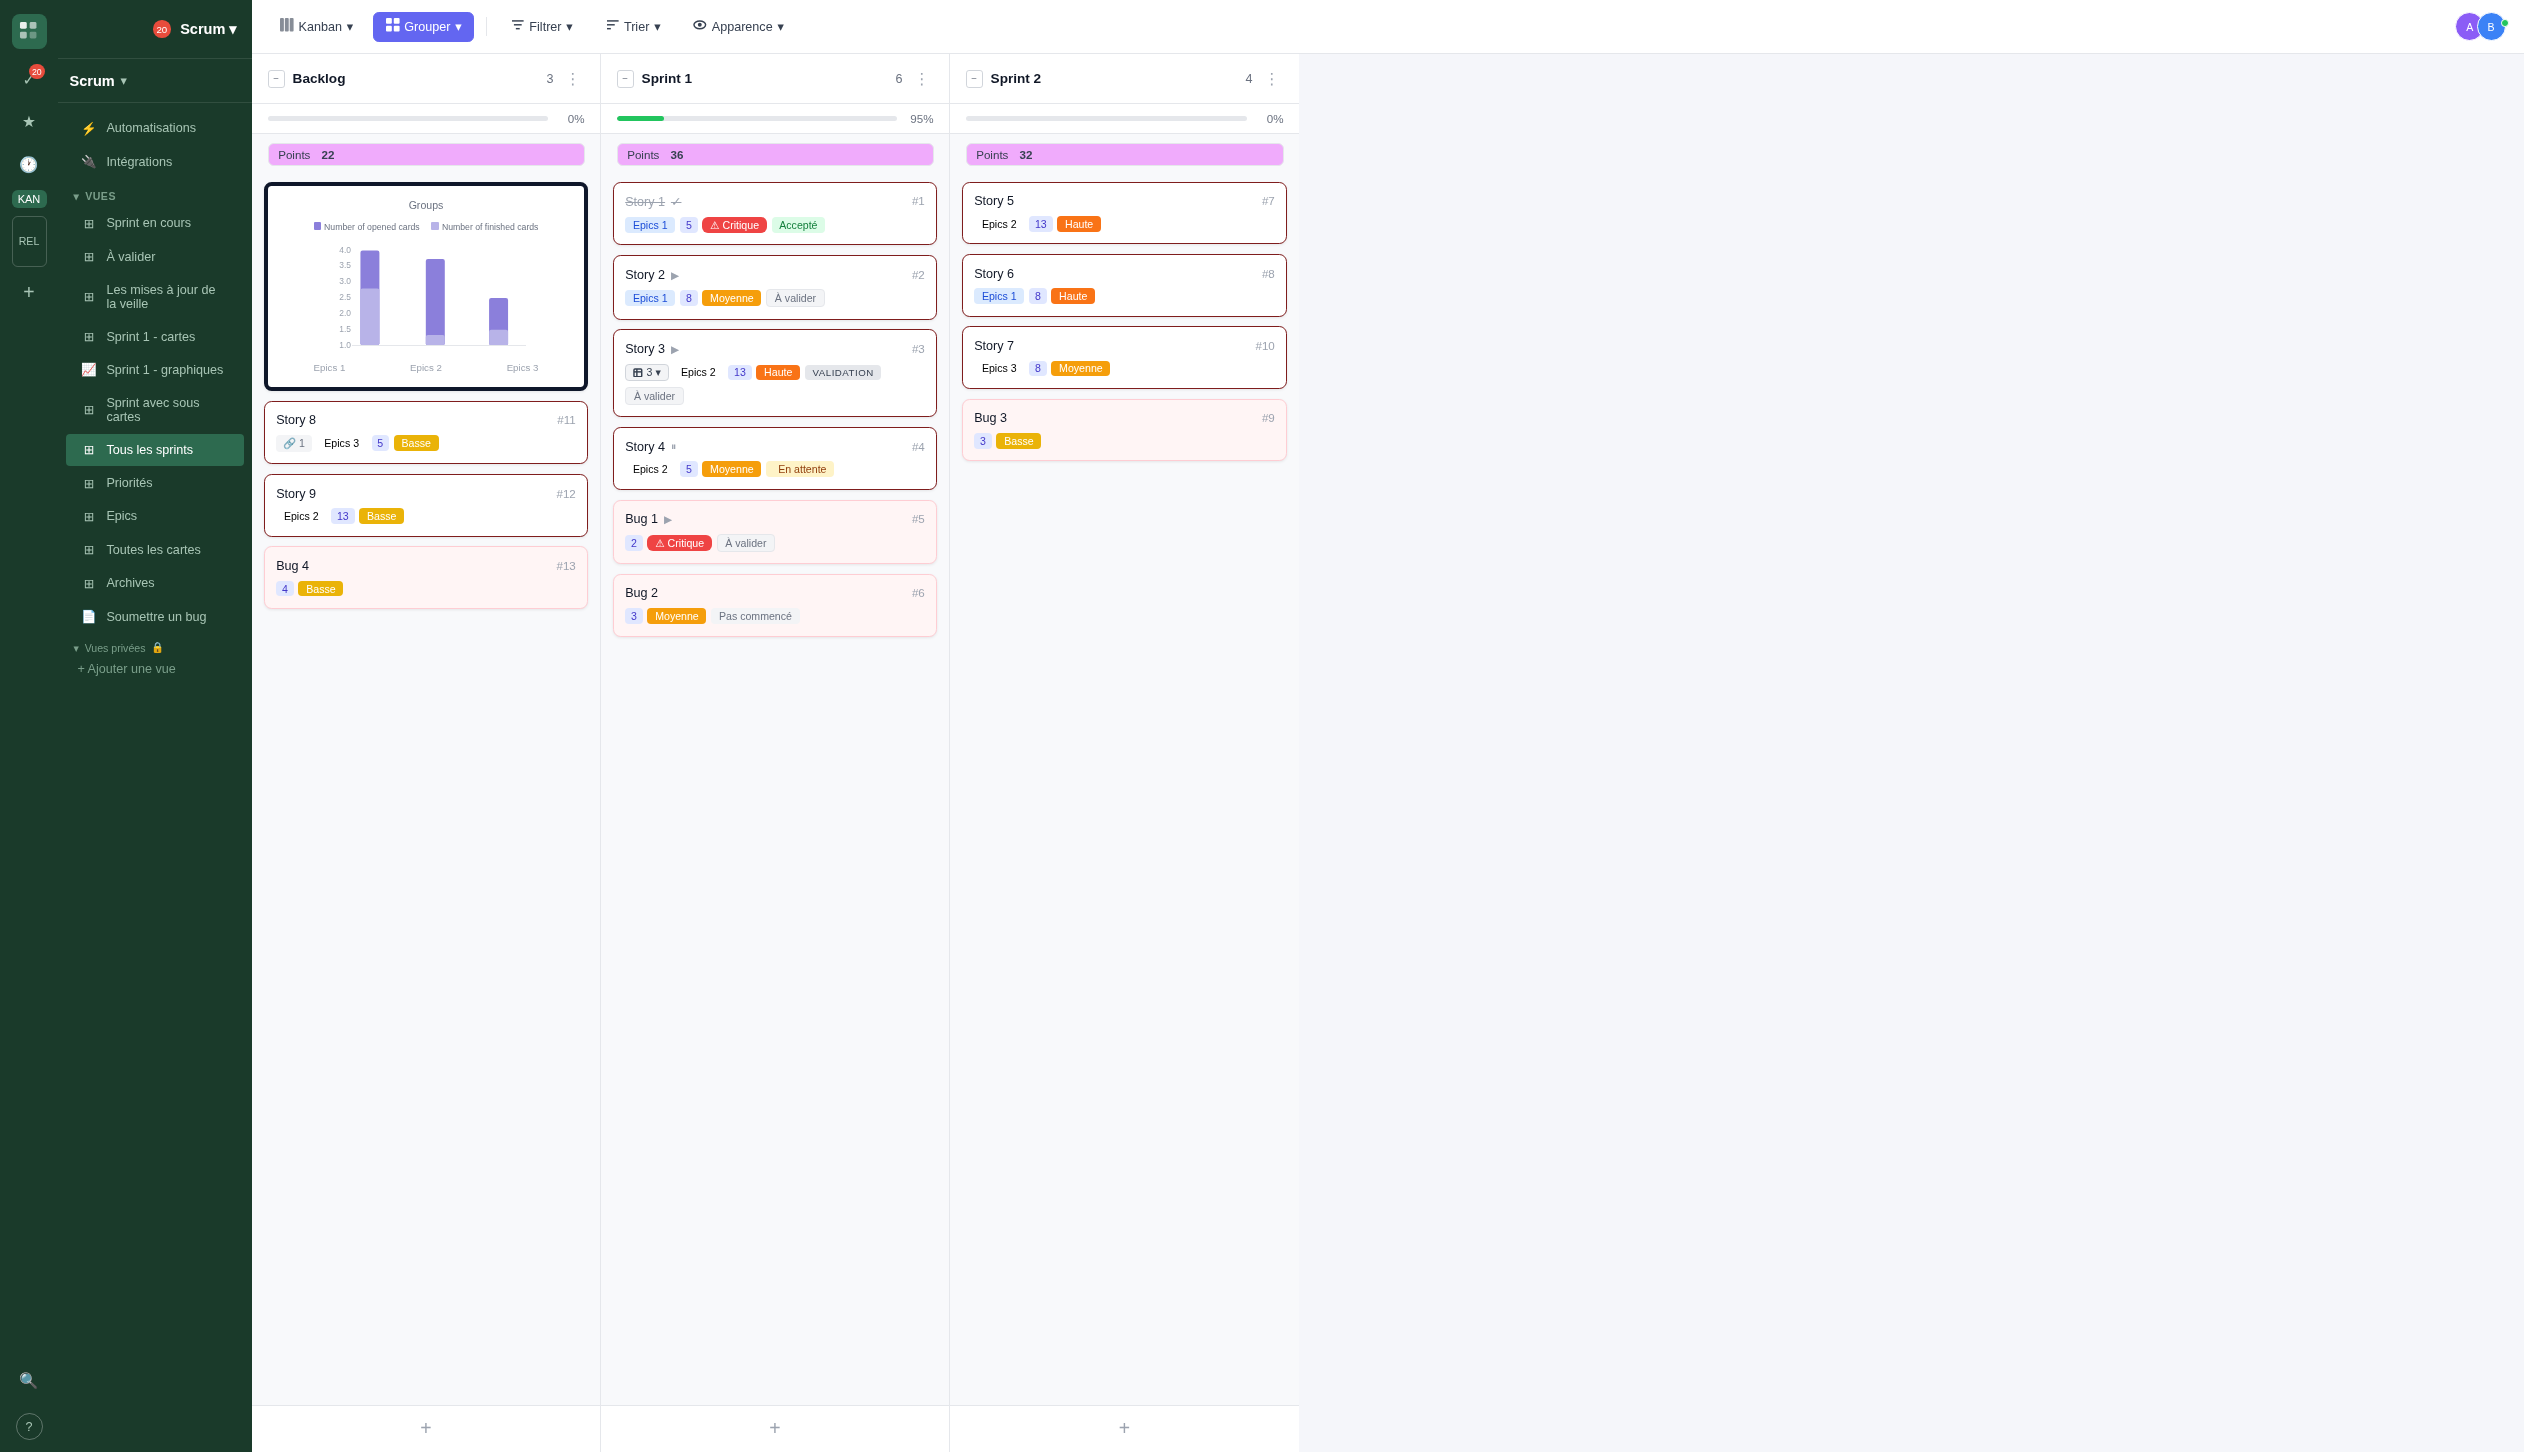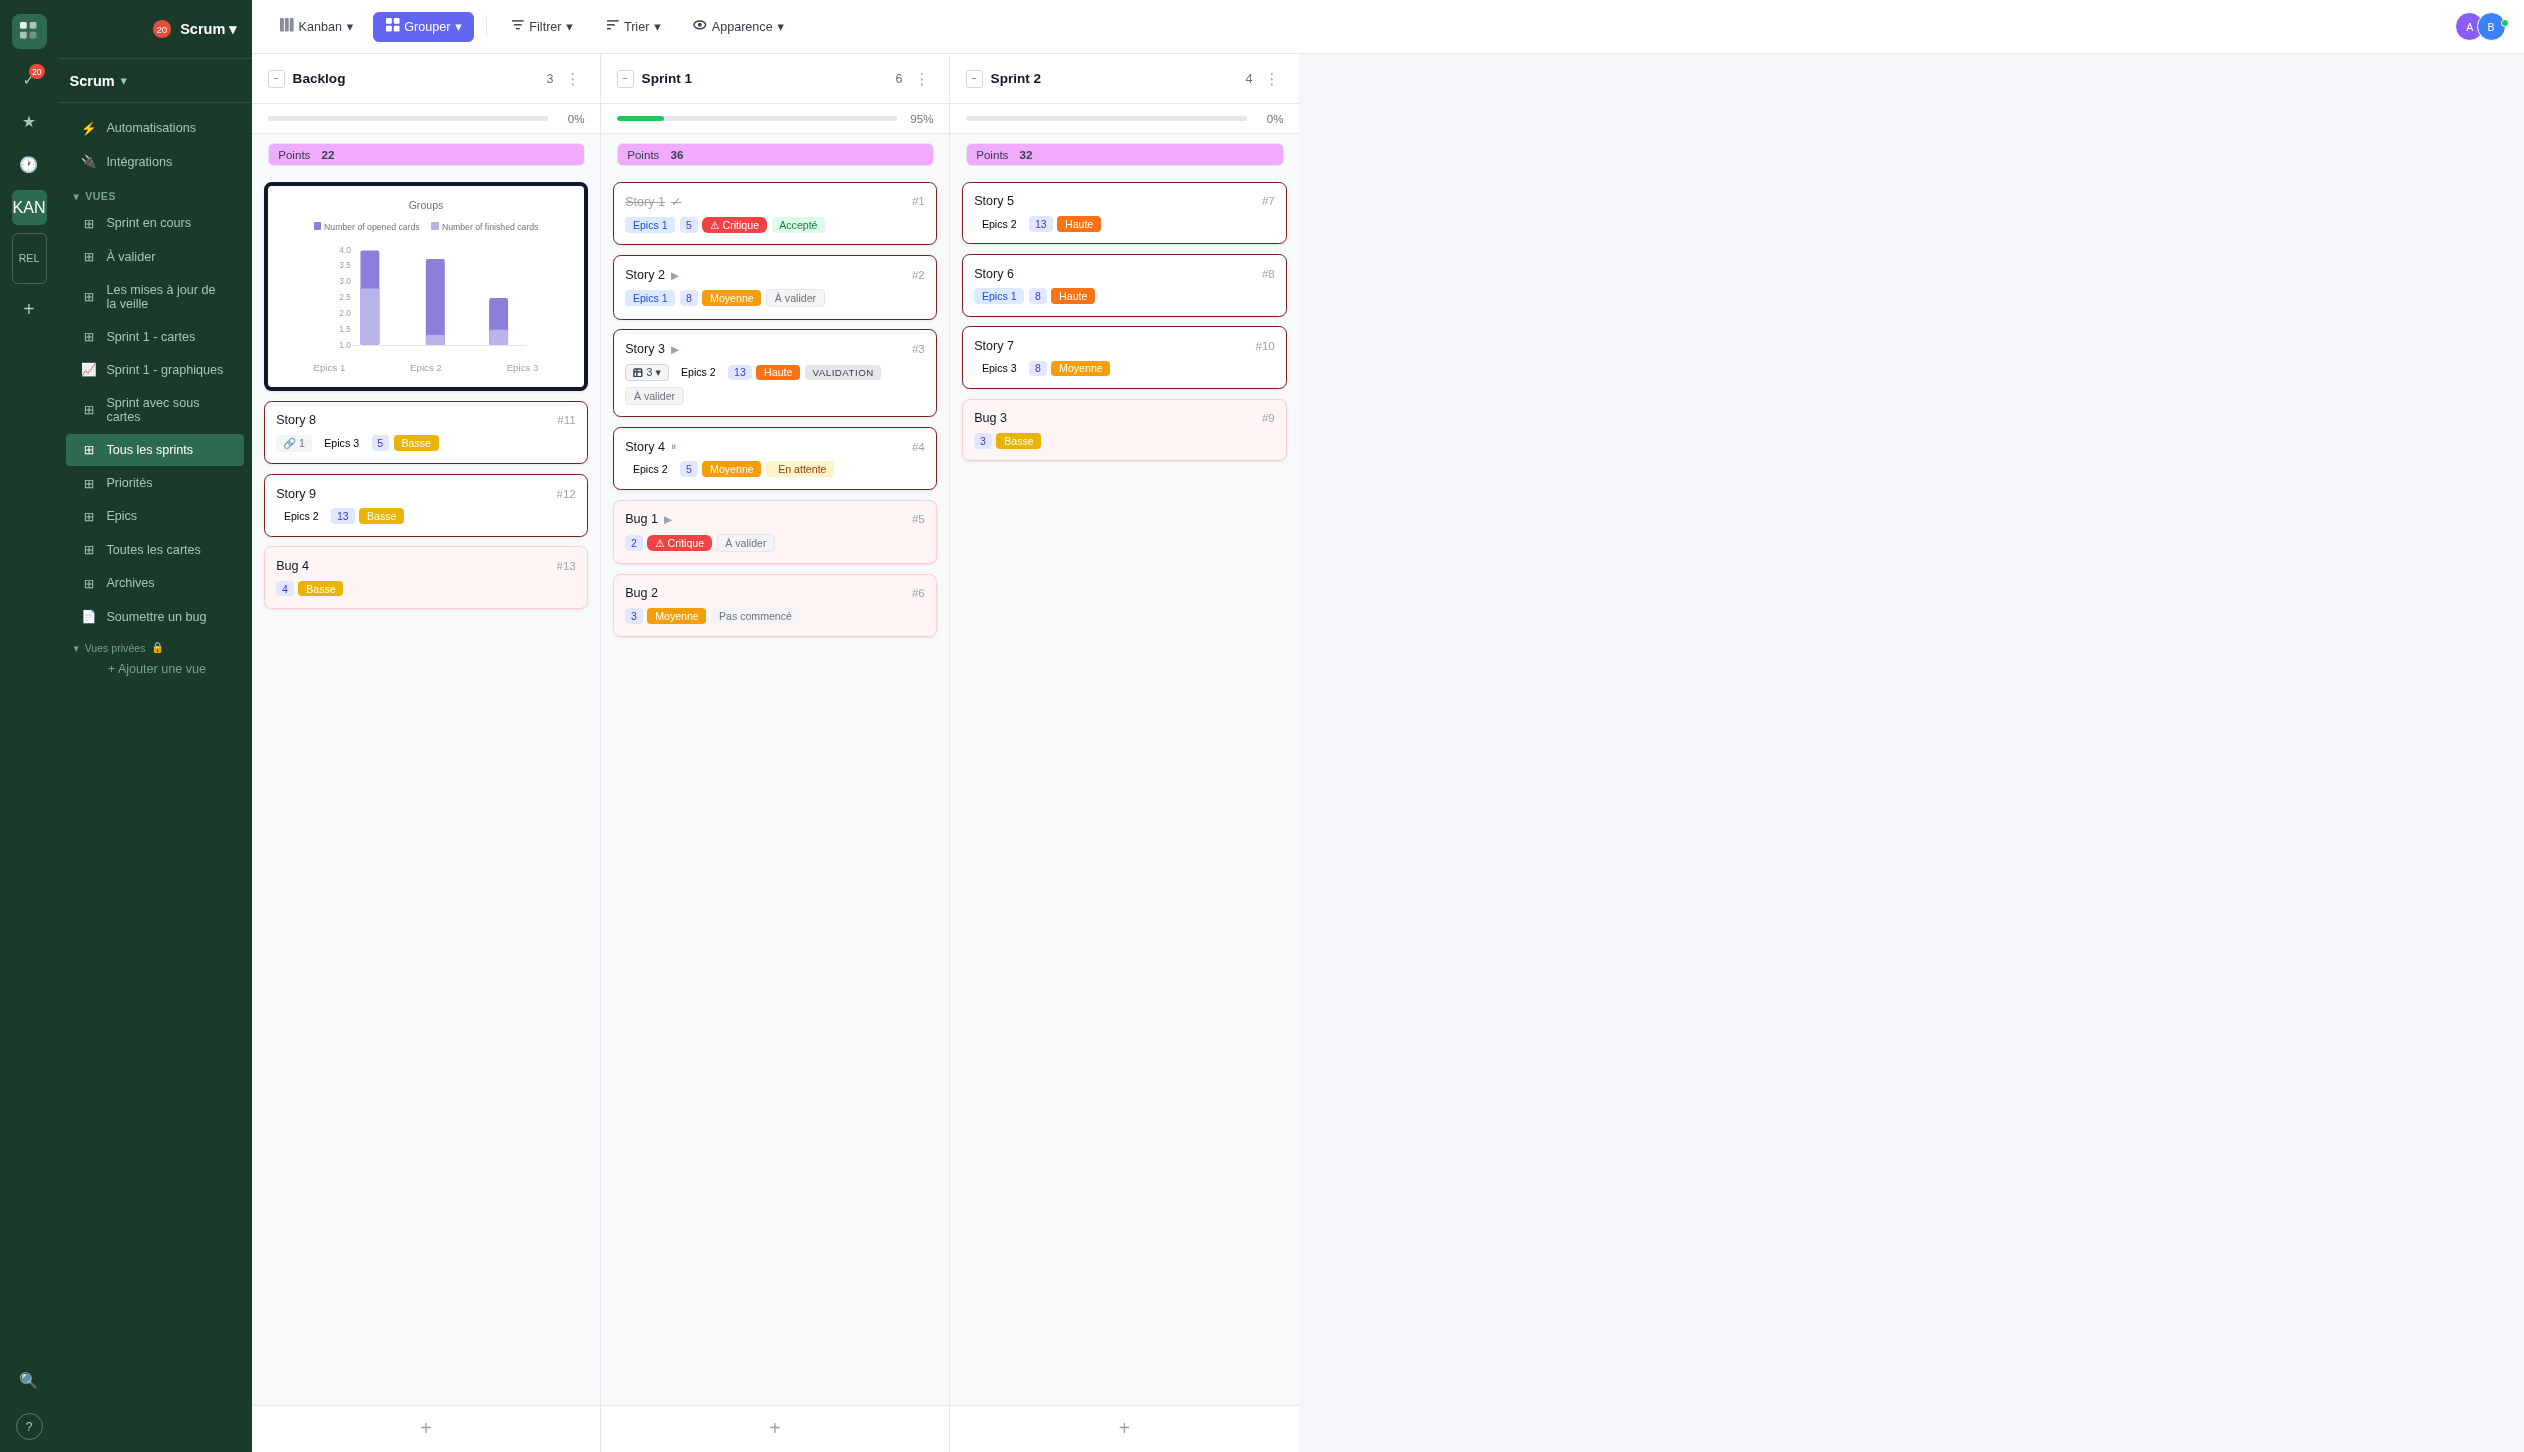--- a/index.html
+++ b/index.html
@@ -10,21 +10,21 @@
     .sidebar-header { display: flex; align-items: center; gap: 9.7px; padding: 13.6px 15.5px; border-bottom: 1px solid rgba(255,255,255,0.1); }
     .sidebar-logo { width: 31px; height: 31px; background: #2d6a4f; border-radius: 7.7px; display: flex; align-items: center; justify-content: center; color: white; font-size: 13.6px; }
     .sidebar-title { color: white; font-weight: 600; font-size: 14.5px; display: flex; align-items: center; gap: 3.9px; }
     .notification-badge { background: #e74c3c; color: white; border-radius: 50%; width: 17.4px; height: 17.4px; font-size: 9.7px; display: flex; align-items: center; justify-content: center; }
     .sidebar-nav { padding: 7.7px 0; flex: 1; }
     .sidebar-item { display: flex; align-items: center; gap: 9.7px; padding: 8.7px 15.5px; cursor: pointer; color: #a8c5b5; font-size: 12.6px; border-radius: 3.9px; margin: 1px 7.7px; }
     .sidebar-item.active { background: #2d6a4f; color: white; }
     .sidebar-item .icon { width: 15.5px; text-align: center; flex-shrink: 0; }
     .sidebar-section { padding: 11.6px 15.5px 3.9px; font-size: 10.6px; color: #7a9e8a; font-weight: 600; text-transform: uppercase; letter-spacing: 0.5px; }
     .sidebar-section-toggle { display: flex; align-items: center; gap: 5.8px; cursor: pointer; }
-    .add-view { display: flex; align-items: center; gap: 7.7px; color: #7a9e8a; cursor: pointer; padding: 3.9px 0; font-size: 12.6px; justify-content: center; }
+    .add-view { display: flex; align-items: center; gap: 7.7px; color: #7a9e8a; cursor: pointer; padding: 3.9px 0; font-size: 12.6px; }
     .vues-privees { display: flex; align-items: center; gap: 5.8px; padding: 7.7px 15.5px 3.9px; font-size: 10.6px; color: #7a9e8a; cursor: pointer; }
 
     
     .main { flex: 1; display: flex; flex-direction: column; overflow: hidden; }
 
     
     .toolbar { display: flex; align-items: center; gap: 7.7px; padding: 11.6px 15.5px; background: white; border-bottom: 1px solid #e5e7eb; flex-shrink: 0; }
     .toolbar-btn { display: flex; align-items: center; gap: 4.8px; padding: 5.8px 11.6px; border-radius: 5.8px; cursor: pointer; font-size: 12.6px; color: #374151; border: 1px solid transparent; }
     .toolbar-btn.active { background: #6366f1; color: white; border-color: #6366f1; }
     .toolbar-divider { width: 1px; height: 19.4px; background: #e5e7eb; margin: 0 3.9px; }
@@ -117,21 +117,21 @@
           <rect x="1" y="11" width="7" height="7" rx="1.5" fill="white" opacity="0.6"></rect>
           <rect x="11" y="11" width="7" height="7" rx="1.5" fill="white" opacity="0.3"></rect>
         </svg>
     </div>
     <div style="position:relative;width:35px;height:35px;display:flex;align-items:center;justify-content:center;color:#a8c5b5;font-size:15.5px;cursor:pointer;">
       ✓
       <span style="position:absolute;top:1.9px;right:1.9px;background:#e74c3c;color:white;border-radius:50%;width:15.5px;height:15.5px;font-size:8.7px;display:flex;align-items:center;justify-content:center;">20</span>
     </div>
     <div style="width:35px;height:35px;display:flex;align-items:center;justify-content:center;color:#a8c5b5;font-size:15.5px;cursor:pointer;">★</div>
     <div style="width:35px;height:35px;display:flex;align-items:center;justify-content:center;color:#a8c5b5;font-size:15.5px;cursor:pointer;">🕐</div>
-    <div style="width:35px;height:35px;display:flex;align-items:center;justify-content:center;color:white;font-size:16px;cursor:pointer;background:#2d6a4f;border-radius:5.8px;">KAN</div>
+    <div style="width:35px;height:18px;display:flex;align-items:center;justify-content:center;color:white;font-size:11px;cursor:pointer;background:#2d6a4f;border-radius:5.8px;">KAN</div>
     <div style="width:35px;height:51px;display:flex;align-items:center;justify-content:center;color:#a8c5b5;font-size:10.6px;cursor:pointer;border-radius:5.8px;border:1px solid rgba(255,255,255,0.2);">REL</div>
     <div style="width:35px;height:35px;display:flex;align-items:center;justify-content:center;color:#a8c5b5;font-size:19.4px;cursor:pointer;">+</div>
     <div style="flex:1;"></div>
     <div style="width:35px;height:35px;display:flex;align-items:center;justify-content:center;color:#a8c5b5;font-size:15.5px;cursor:pointer;margin-bottom:7.7px;">🔍</div>
     <div style="width:27px;height:27px;border-radius:50%;border:1px solid rgba(255,255,255,0.3);display:flex;align-items:center;justify-content:center;color:#a8c5b5;cursor:pointer;font-size:12.6px;margin-bottom:11.6px;">?</div>
   </div>
 
   <div style="margin-left:58px;display:flex;flex-direction:column;flex:1;">
     <div style="padding:13.6px 11.6px;border-bottom:1px solid rgba(255,255,255,0.1);display:flex;align-items:center;gap:5.8px;">
       <span style="color:white;font-weight:600;font-size:14.5px;">Scrum</span>

